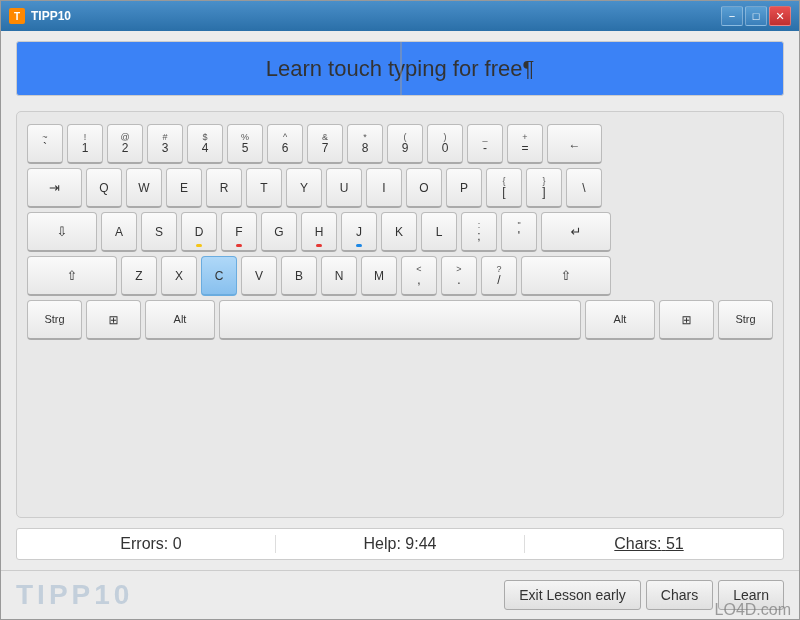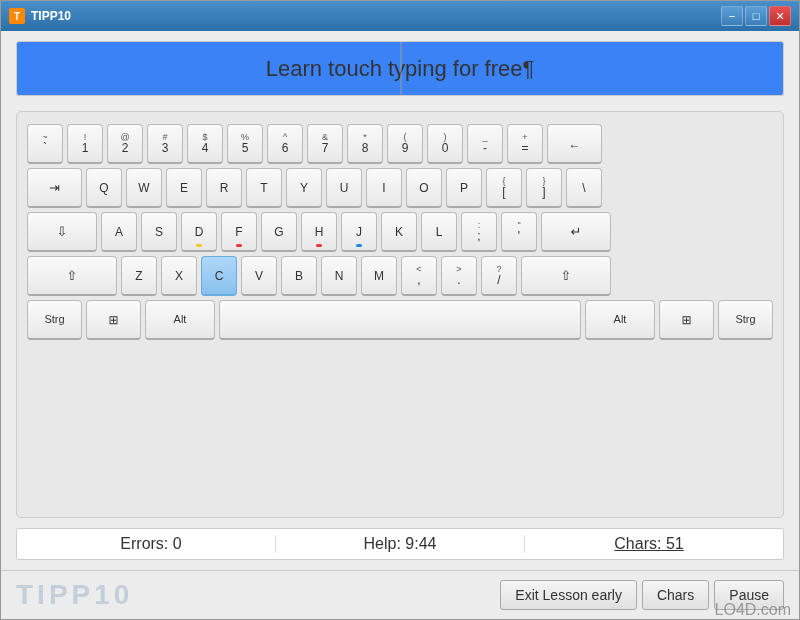--- a/index.html
+++ b/index.html
@@ -460,17 +460,17 @@
     </div>
   </div>
 
   <div class="bottom-bar relative-wrap">
     <div class="tipp10-logo">
       <span class="logo-text">TIPP10</span>
     </div>
     <div class="bottom-buttons">
       <button class="btn">Exit Lesson early</button>
       <button class="btn">Chars</button>
-      <button class="btn">Pause</button>
+      <button class="btn">Learn</button>
     </div>
     <span style="position:absolute;bottom:0;right:8px;font-size:16px;color:rgba(120,120,120,0.7);">LO4D.com</span>
   </div>
 </div>
 
 </body></html>

